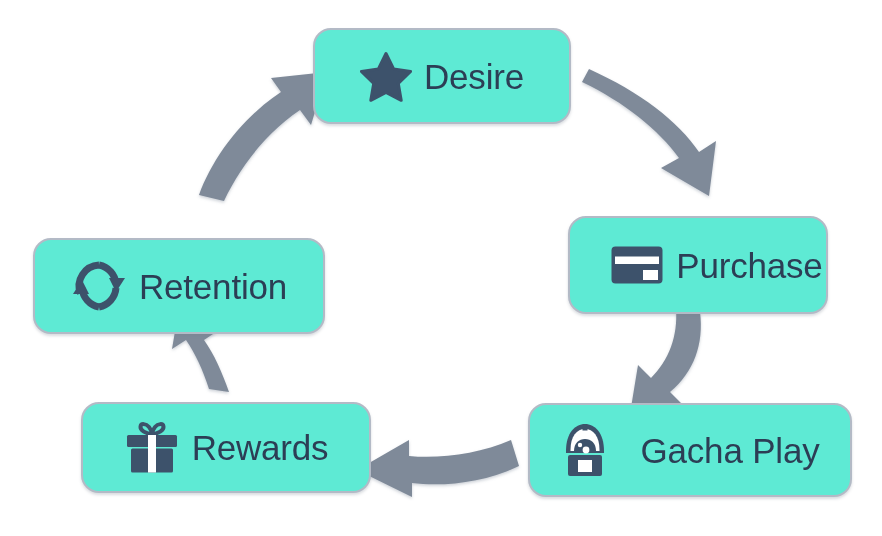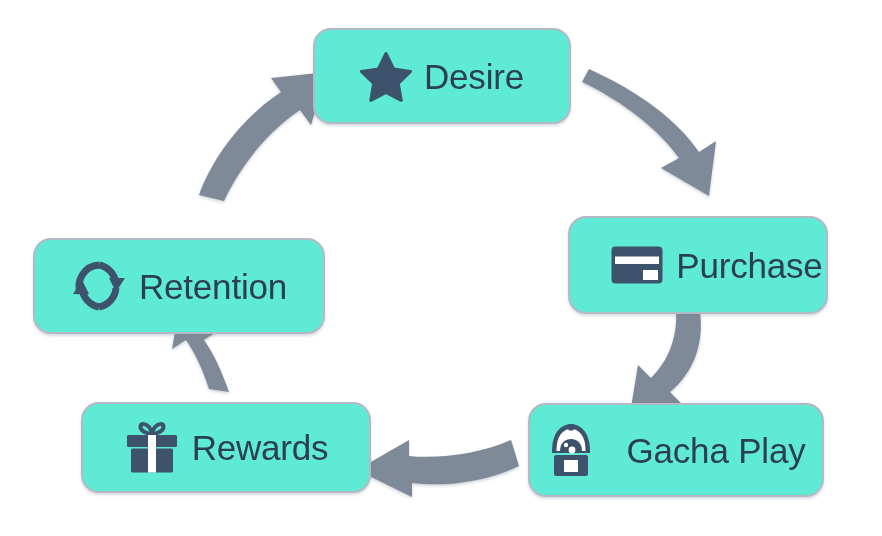--- a/index.html
+++ b/index.html
@@ -50,21 +50,21 @@
     font-size: 35px;
     font-weight: 400;
     letter-spacing: -0.2px;
     white-space: nowrap;
     line-height: 1;
     font-family: "Liberation Sans", sans-serif;
   }
   
   #node-desire     { left: 313px; top: 28px;  width: 258px; height: 96px; }
   #node-purchase   { left: 568px; top: 216px; width: 260px; height: 98px; padding-left: 37px; }
-  #node-gacha      { left: 528px; top: 403px; width: 296px; height: 94px; gap: 20px; }
+  #node-gacha      { left: 528px; top: 403px; width: 324px; height: 94px; gap: 20px; }
   #node-rewards    { left: 45px;  top: 402px; width: 290px; height: 91px; margin-left: 36px; }
   #node-retention  { left: 33px;  top: 202px; width: 292px; height: 96px; margin-top: 36px; }
 </style>
 </head>
 <body>
 
 <div id="canvas">
 
   <svg id="arrow-layer" viewBox="0 0 882 536" xmlns="http://www.w3.org/2000/svg">
     <defs>

